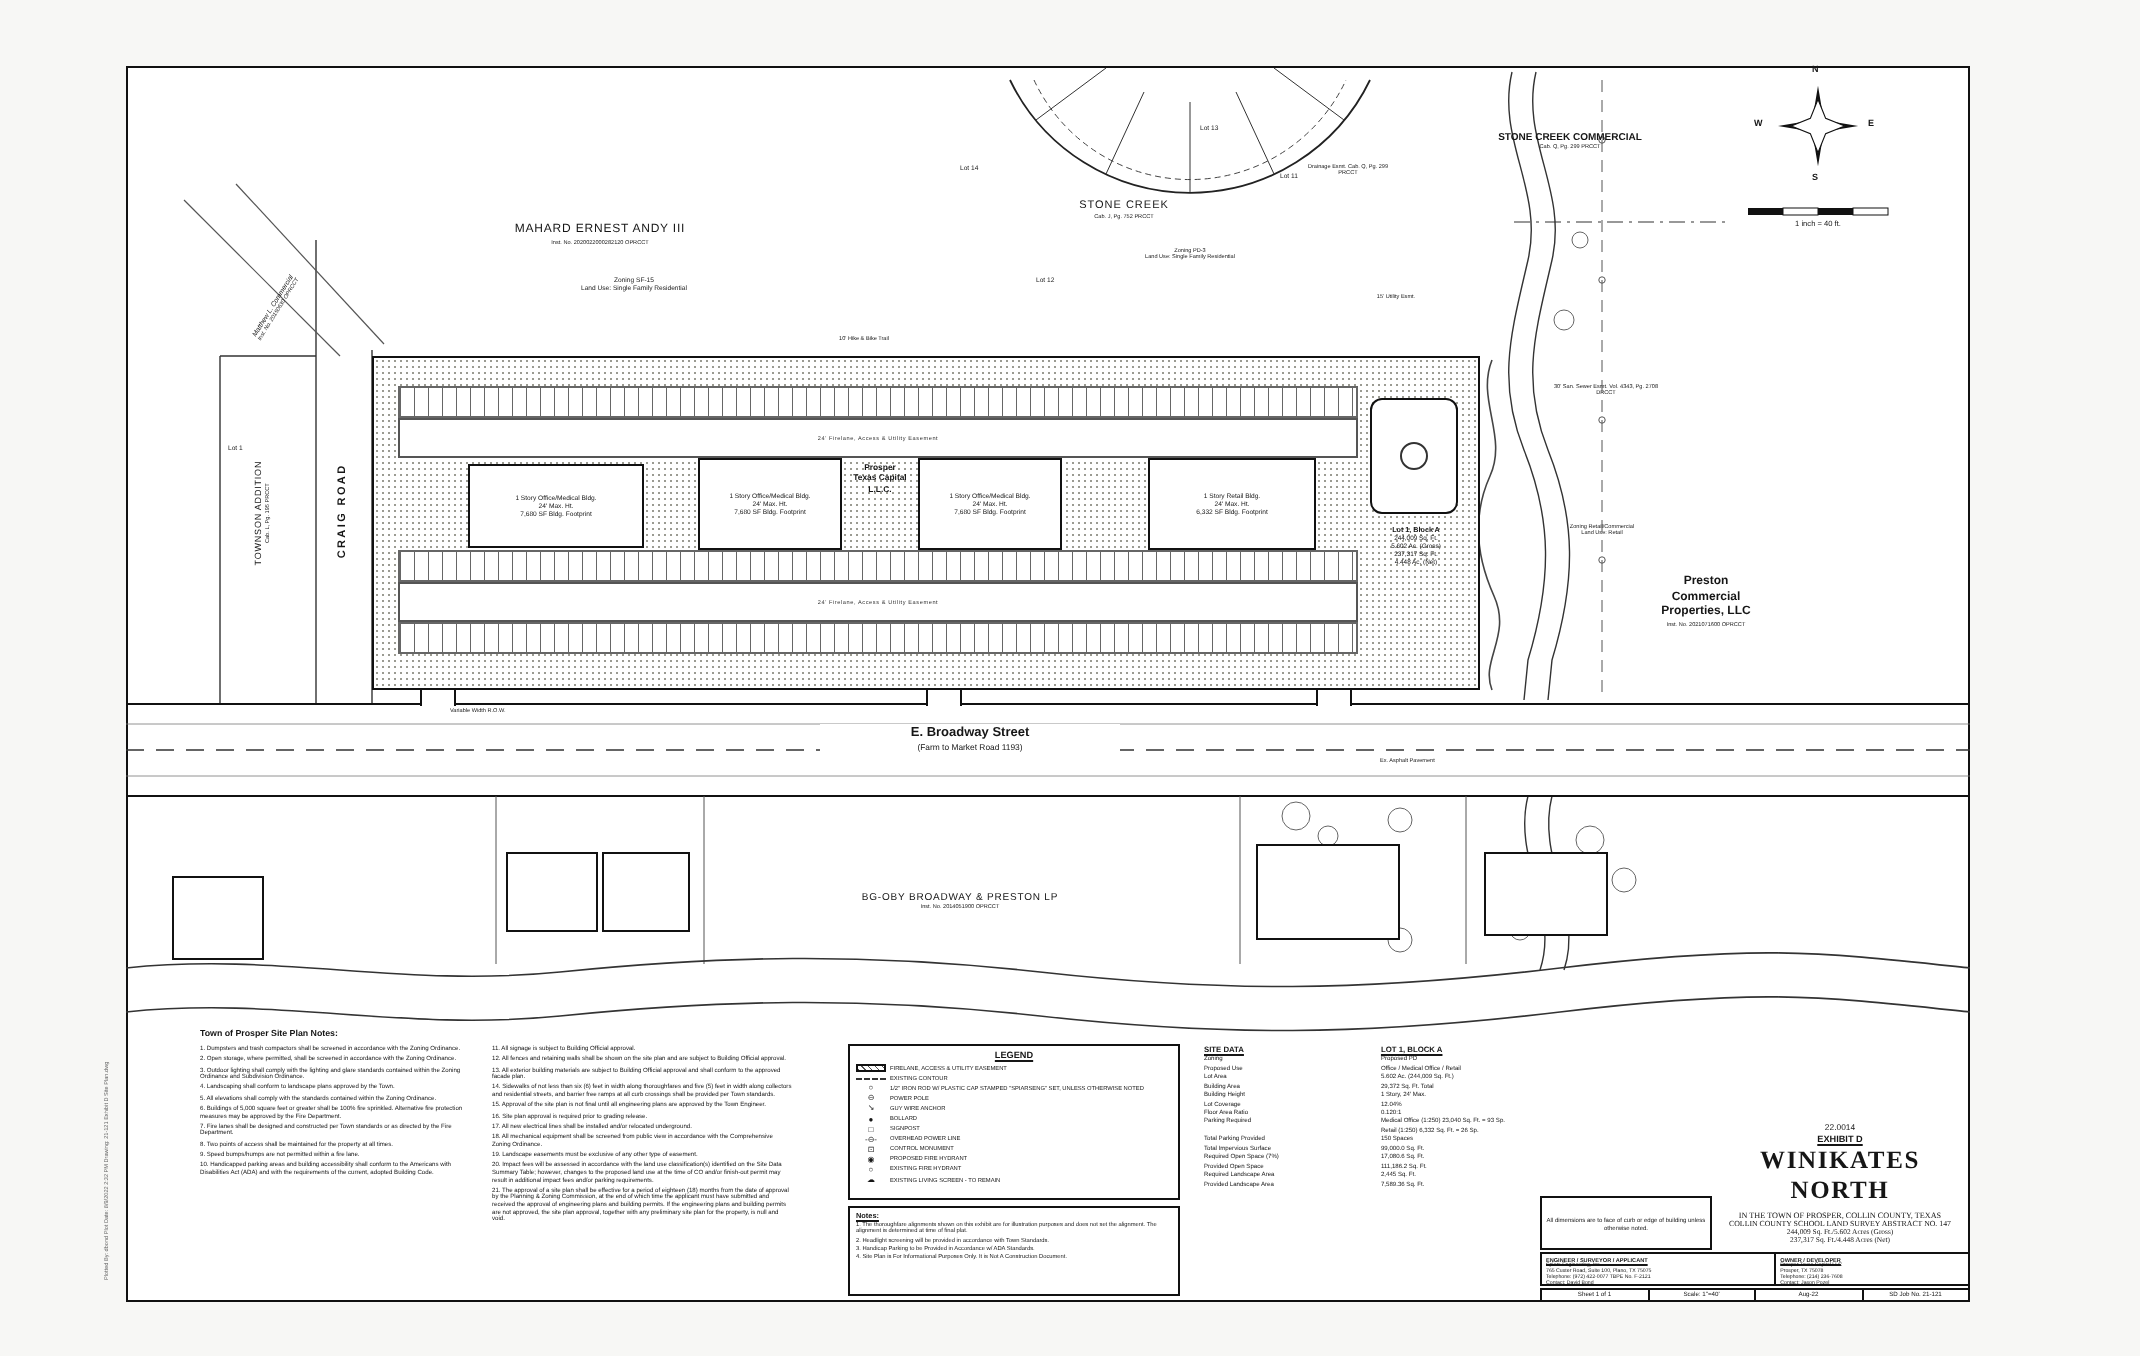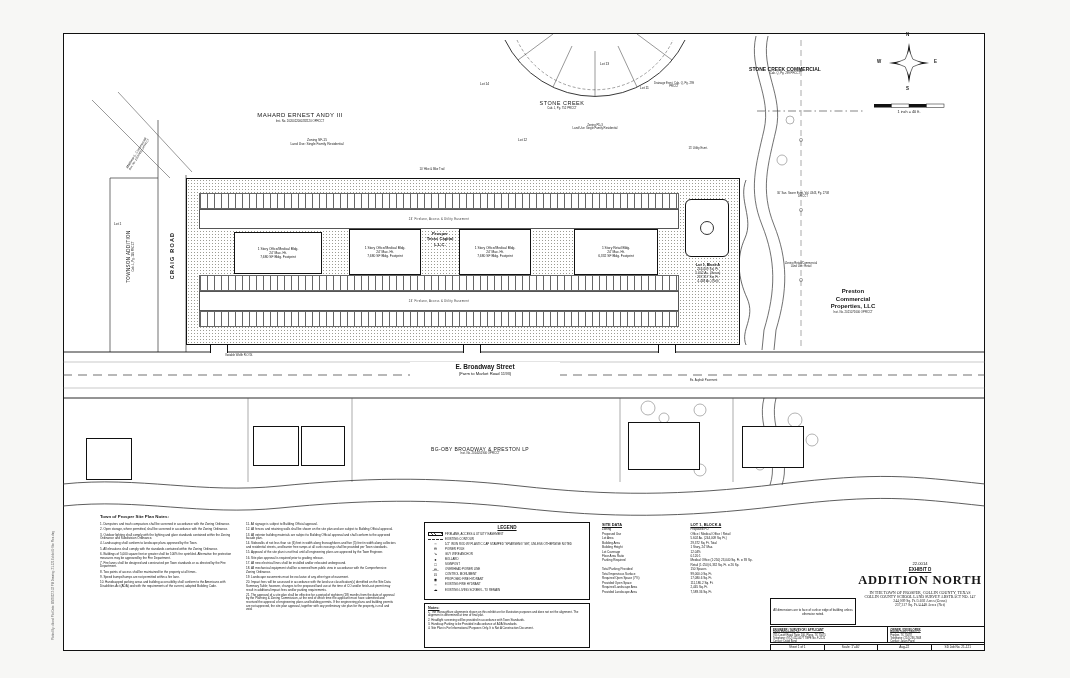--- a/index.html
+++ b/index.html
@@ -427,21 +427,21 @@
     </div>
   <div class="sdrow">
       <span class="sdk">Provided Landscape Area</span>
       <span class="sdv">7,589.36 Sq. Ft.</span>
     </div>
 </div>
 
 <div class="titleblock">
   <p class="pno">22.0014</p>
   <p class="exh">EXHIBIT D</p>
-  <h1>ADDITION NORTH</h1>
+  <h1>WINIKATES NORTH</h1>
   <p class="tl1">IN THE TOWN OF PROSPER, COLLIN COUNTY, TEXAS</p>
   <p class="tl2">COLLIN COUNTY SCHOOL LAND SURVEY ABSTRACT NO. 147</p>
   <p class="tl3">244,009 Sq. Ft./5.602 Acres (Gross)</p>
   <p class="tl4">237,317 Sq. Ft./4.448 Acres (Net)</p>
 </div>
 <div class="elevbox">
   <span>All dimensions are to face of curb or edge of building unless otherwise noted.</span>
 </div>
 <div class="firmbox">
   <div class="firmcol eng">

